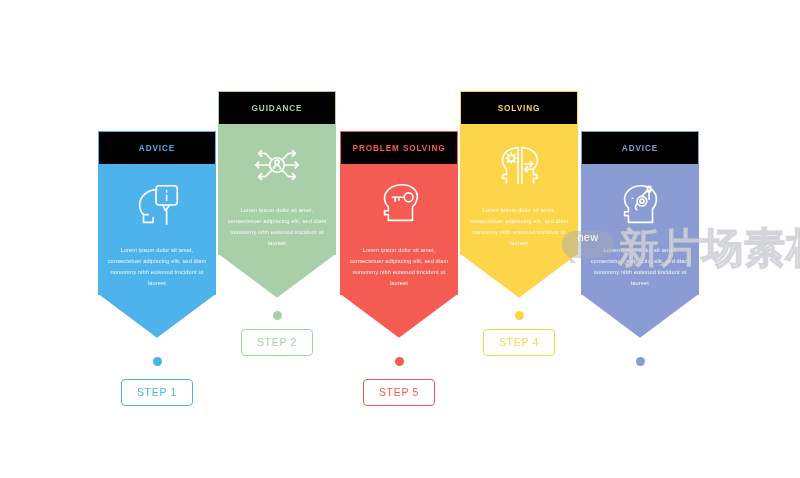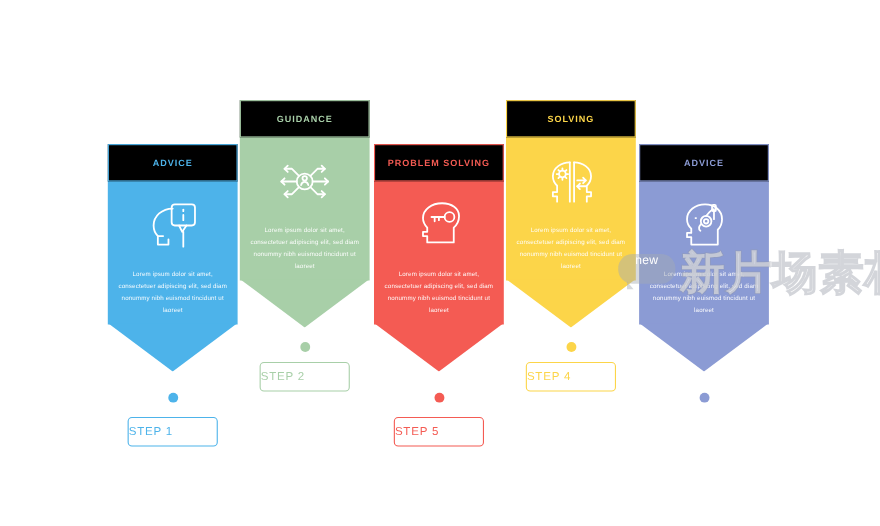--- a/index.html
+++ b/index.html
@@ -105,28 +105,28 @@
     background: currentColor;
   }
 
   
   .step-pill-row {
     width: 118px;
     display: flex;
     justify-content: center;
   }
   .step-pill {
-    width: 82px;
+    width: 72px;
     height: 27px;
     border: 1.4px solid currentColor;
     border-radius: 4px;
     background: #ffffff;
     display: flex;
     align-items: center;
-    justify-content: flex-start;
+    justify-content: center;
   }
   .step-label {
     font-size: 10.5px;
     letter-spacing: 0.7px;
     color: currentColor;
     white-space: nowrap;
   }
 
   
   .col-1 { left: 98px;  top: 131px; }

